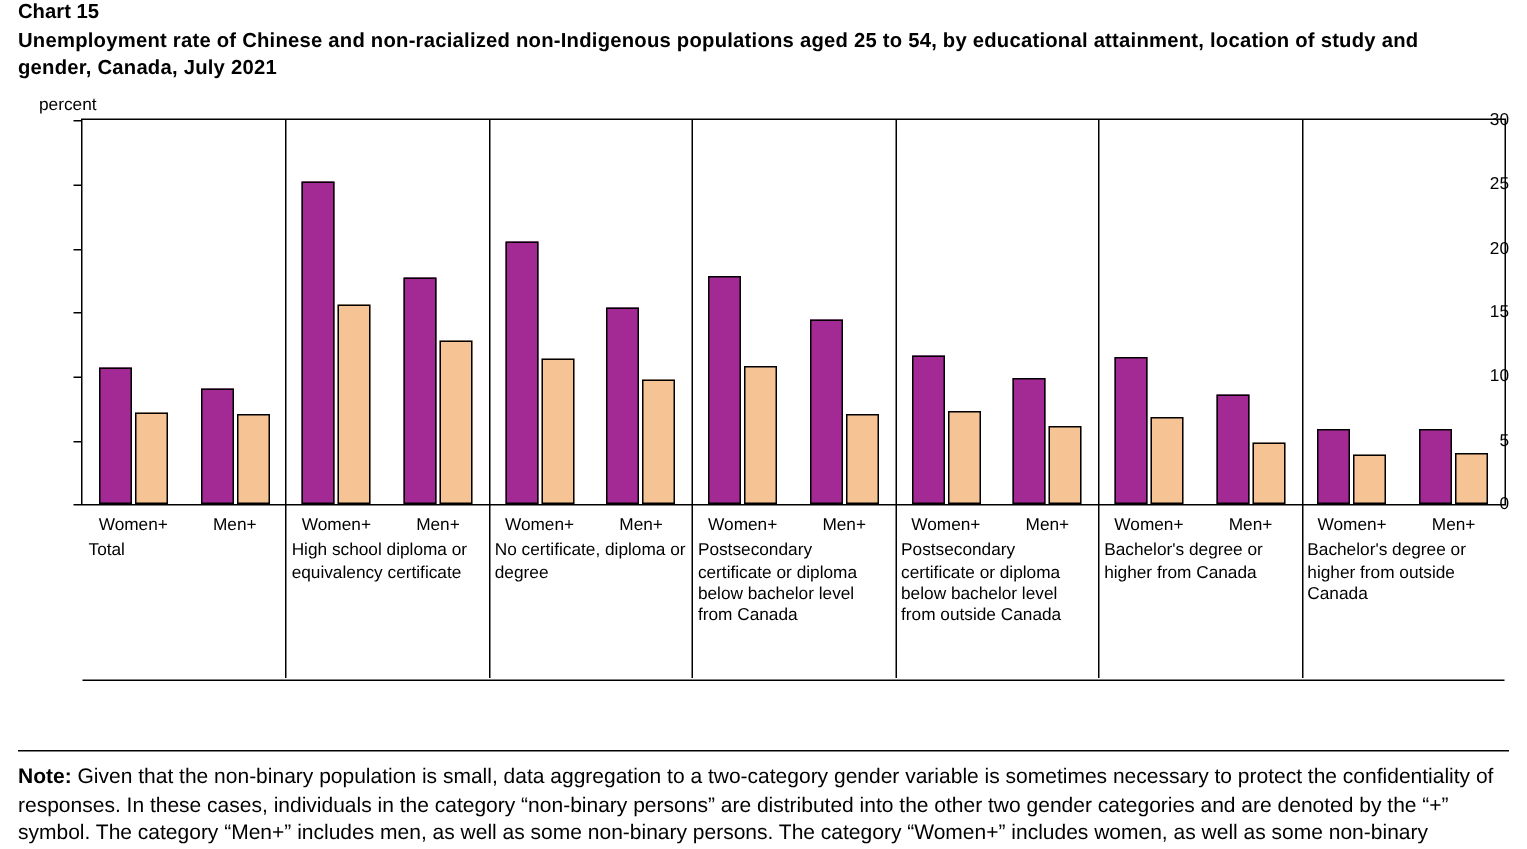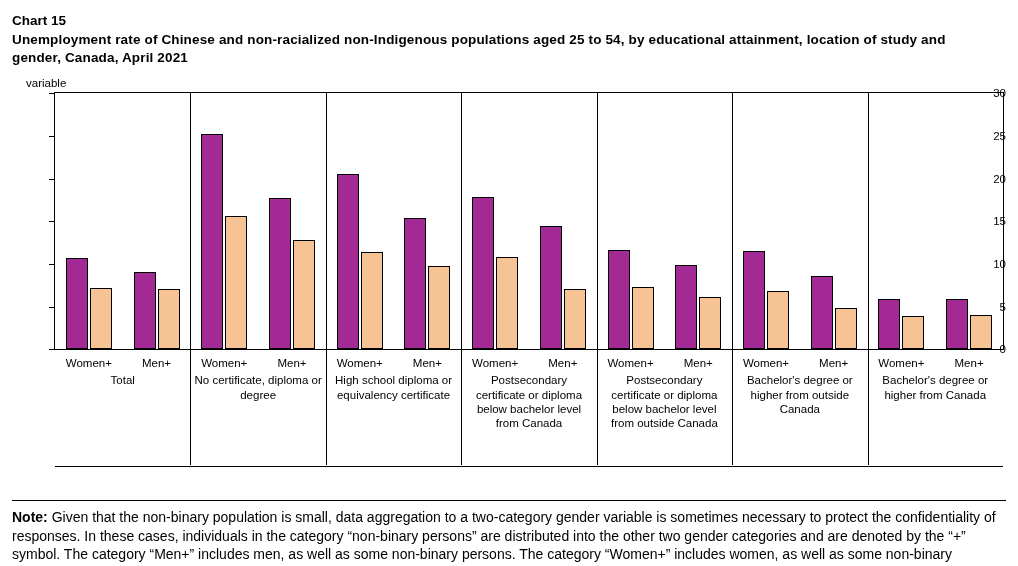--- a/index.html
+++ b/index.html
@@ -12,21 +12,21 @@
     background: #ffffff;
     font-family: "Liberation Sans", sans-serif;
     color: #000000;
     overflow: hidden;
   }
   .page {
     position: relative;
     width: 1018px;
     height: 426px;
     box-sizing: border-box;
-    padding: 13px 12px 0 12px;
+    padding: 0 12px 0 12px;
   }
   .chart-label {
     font-size: 13.5px;
     font-weight: bold;
     line-height: 1.25;
   }
   .chart-title {
     font-size: 13.5px;
     font-weight: bold;
     line-height: 1.35;
@@ -128,21 +128,21 @@
   .glabel-cell span { width: 50%; text-align: center; }
   .cats {
     position: absolute;
     left: 43px;
     top: 281px;
     width: 948px;
     display: flex;
   }
   .cat {
     flex: 1 1 0;
-    text-align: center;
+    text-align: left;
     font-size: 11.5px;
     line-height: 1.25;
     padding: 0 4px;
     box-sizing: border-box;
   }
   .cat-sep-line {
     position: absolute;
     left: 43px;
     top: 374px;
     width: 948px;
@@ -185,23 +185,23 @@
     height: 1px;
     background: #000;
   }
 </style>
 </head>
 <body>
 
 <div class="page">
 
   <div class="chart-label">Chart 15</div>
-  <div class="chart-title">Unemployment rate of Chinese and non-racialized  non-Indigenous  populations aged 25 to 54, by educational attainment, location of study and gender, Canada, April 2021</div>
-
-  <div class="axis-unit">variable</div>
+  <div class="chart-title">Unemployment rate of Chinese and non-racialized  non-Indigenous  populations aged 25 to 54, by educational attainment, location of study and gender, Canada, July 2021</div>
+
+  <div class="axis-unit">percent</div>
 
   <div class="plot-wrap">
     <div class="plot-box"></div>
     <div id="yticks">
         <div class="y-tick" style="top: 257px;">0</div>
         <div class="tick-mark" style="top: 257px;"></div>
         <div class="y-tick" style="top: 214.333px;">5</div>
         <div class="tick-mark" style="top: 214.333px;"></div>
         <div class="y-tick" style="top: 171.667px;">10</div>
         <div class="tick-mark" style="top: 171.667px;"></div>
@@ -311,26 +311,26 @@
           <span>Women+</span>
           <span>Men+</span>
         </div>
         <div class="glabel-cell">
           <span>Women+</span>
           <span>Men+</span>
         </div>
       </div>
     <div class="cats" id="cats">
         <div class="cat">Total</div>
+        <div class="cat">High school diploma or equivalency certificate</div>
         <div class="cat">No certificate, diploma or degree</div>
-        <div class="cat">High school diploma or equivalency certificate</div>
         <div class="cat">Postsecondary certificate or diploma below bachelor level from Canada</div>
         <div class="cat">Postsecondary certificate or diploma below bachelor level from outside Canada</div>
+        <div class="cat">Bachelor's degree or higher from Canada</div>
         <div class="cat">Bachelor's degree or higher from outside Canada</div>
-        <div class="cat">Bachelor's degree or higher from Canada</div>
       </div>
     <div class="cat-sep-line"></div>
 
   </div>
 
   <div class="hline"></div>
   <div class="footnotes">
     <div>
       <b>Note:</b><span> Given that the non-binary population is small, data aggregation to a two-category gender variable is sometimes necessary to protect the confidentiality of responses. In these cases, individuals in the category “non-binary persons” are distributed into the other two gender categories and are denoted by the “+” symbol. The category “Men+” includes men, as well as some non-binary persons. The category “Women+” includes women, as well as some non-binary persons.</span>
     </div>

